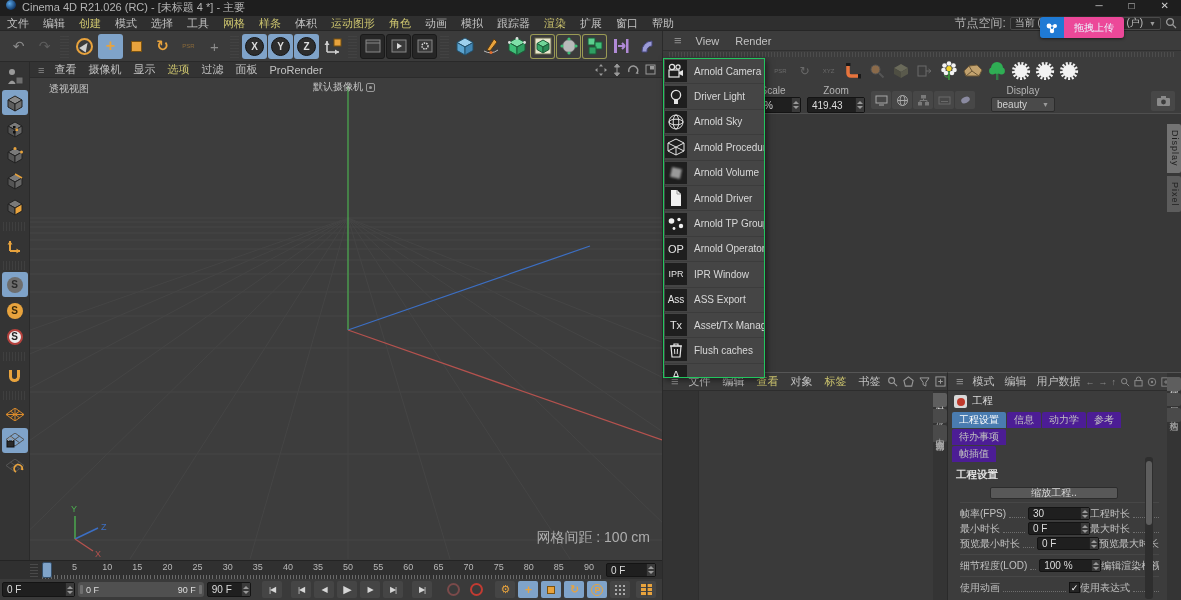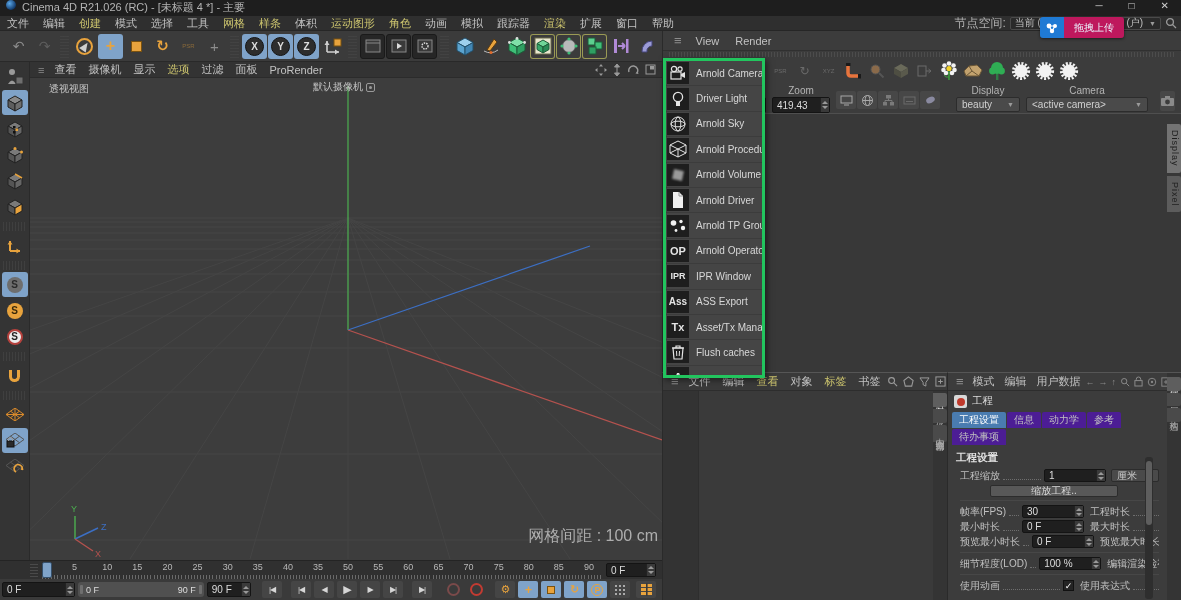--- a/index.html
+++ b/index.html
@@ -14,21 +14,21 @@
   
   .menubar{left:0;top:16px;width:1181px;height:15px;background:#2f2f2f;display:flex;align-items:center;font-size:11px;border-bottom:1px solid #262626}
   .mitem{padding:0 7px;color:#c2c2c2;white-space:nowrap}
   .mitem.hl{color:#cdc56e}
   .nodespace{margin-left:auto;display:flex;align-items:center;gap:4px;padding-right:4px}
   .drop{background:#2a2a2a;border:1px solid #4a4a4a;height:13px;display:flex;align-items:center;padding:0 4px;gap:6px;color:#c0c0c0;font-size:10px;border-radius:2px}
   .chev{font-size:7px;color:#9a9a9a}
   
   .upload{left:1040px;top:17px;height:21px;display:flex;z-index:60;border-radius:3px;overflow:hidden;box-shadow:0 1px 3px rgba(0,0,0,.5)}
   .upload .logo{width:24px;background:#1f7ad4;display:flex;align-items:center;justify-content:center}
-  .upload .lbl{background:#be185d;color:#eaf5ff;display:flex;align-items:center;padding:0 10px;font-size:10px}
+  .upload .lbl{background:#ec4899;color:#eaf5ff;display:flex;align-items:center;padding:0 10px;font-size:10px}
   
   .toolbar{left:0;top:31px;width:662px;height:31px;background:#3b3b3b;border-bottom:1px solid #292929;display:flex;align-items:center;padding-left:6px;gap:1px}
   .tbtn{width:25px;height:25px;border-radius:3px;display:flex;align-items:center;justify-content:center;flex:none;position:relative}
   .tbtn.on{background:#7fa3c9}
   .tbtn.frame{box-shadow:0 0 0 1px #9a9a55 inset}
   .tbtn.dark{background:#262626;border:1px solid #1a1a1a}
   .tsep{width:9px;height:24px;flex:none;background:repeating-linear-gradient(0deg,#474747 0 1px,transparent 1px 3px);margin:0 2px;opacity:.6}
   .oglyph{color:#e8a33d;font-weight:bold}
   .dimglyph{color:#8c8c8c}
   .circleXYZ{width:19px;height:19px;border-radius:50%;background:#2d2d2d;border:1px solid #141414;color:#ddd;font-size:10px;font-weight:bold;display:flex;align-items:center;justify-content:center}
@@ -45,25 +45,25 @@
   
   .viewport{left:30px;top:62px;width:632px;height:498px;background:#3d3d3d}
   .vpmenu{height:16px;background:#333;display:flex;align-items:center;font-size:11px;gap:0;padding-left:4px;border-bottom:1px solid #2b2b2b}
   .vpmenu .mitem{padding:0 6px}
   .vpnav{margin-left:auto;display:flex;gap:6px;padding-right:6px;align-items:center}
   .vpcanvas{position:relative;width:632px;height:481px;overflow:hidden}
   .vplabel{position:absolute;font-size:10px;color:#c4c4c4}
   .camlabel{display:flex;align-items:center;gap:3px}
   .camdots{display:inline-block;width:9px;height:9px;border:1px solid #9a9a9a;border-radius:2px;position:relative}
   .camdots:after{content:"";position:absolute;width:3px;height:3px;border-radius:50%;background:#9a9a9a;left:2px;top:2px}
-  .gridinfo{position:absolute;right:4px;bottom:12px;font-size:16px;color:#aeaeae}
-  
-  .arnold{left:663px;top:58px;width:102px;height:320px;background:#454545;border:3px solid #22c55e;z-index:50;overflow:hidden;box-shadow:2px 2px 6px rgba(0,0,0,.5)}
+  .gridinfo{position:absolute;right:12px;bottom:12px;font-size:14px;color:#aeaeae}
+  
+  .arnold{left:663px;top:58px;width:102px;height:320px;background:#454545;border:1px solid #22c55e;z-index:50;overflow:hidden;box-shadow:2px 2px 6px rgba(0,0,0,.5)}
   .arow2{height:25.4px;display:flex;align-items:center;border-bottom:1px solid #3c3c3c}
-  .aricon{width:22px;height:22px;background:#1e1e1e;margin:0 0 0 1px;flex:none;display:flex;align-items:center;justify-content:center;color:#e4e4e4;font-weight:bold}
+  .aricon{width:22px;height:22px;background:#1e1e1e;margin:0 0 0 1px;flex:none;display:flex;align-items:center;justify-content:center;color:#e4e4e4;font-weight:normal}
   .arlbl{padding-left:7px;font-size:10px;color:#d8d8d8;white-space:nowrap}
   
   .ipr{left:662px;top:31px;width:519px;height:341px;background:#3c3c3c;border-left:1px solid #2a2a2a}
   .iprmenu{height:20px;display:flex;align-items:center;gap:2px;padding-left:6px;font-size:11px;color:#c8c8c8;border-bottom:1px solid #303030}
   .iprgrip{height:5px;background:repeating-linear-gradient(90deg,#4c4c4c 0 1px,transparent 1px 3px);margin:1px 6px}
   .iprtools{height:26px;display:flex;align-items:center;gap:1px;padding-left:106px}
   .ibtn{width:23px;height:23px;border-radius:3px;display:flex;align-items:center;justify-content:center;flex:none;font-size:8px;color:#777}
   .iprctrl{height:30px;display:flex;align-items:flex-start;padding:1px 6px 0 10px;gap:6px;border-bottom:1px solid #4f4f4f}
   .grp{display:flex;flex-direction:column;align-items:center}
   .grp .cap{font-size:10px;color:#b4b4b4;height:12px}
@@ -102,21 +102,21 @@
   .projicon:after{content:"";position:absolute;width:8px;height:8px;border-radius:50%;background:#c0392b;left:3px;top:3px}
   .tabs{display:flex;gap:1px;padding:1px 4px 0 4px;flex-wrap:wrap}
   .tab{background:#4c1d95;color:#c0c0c0;font-size:10px;padding:1px 7px;border-radius:2px 2px 0 0}
   .tab.on{background:#4a7cb0;color:#fff}
   .sect{font-weight:bold;color:#e2e2e2;font-size:10.5px;padding:6px 0 3px 8px}
   .fields{padding:0 8px 0 12px;position:relative}
   .frow{display:flex;align-items:center;height:15px;font-size:10px;color:#c0c0c0;white-space:nowrap;overflow:hidden}
   .flabel{flex:none}
   .leader{flex:1;border-bottom:1px dotted #6e6e6e;height:8px;margin:0 3px;min-width:6px}
   .vbox{width:62px;flex:none}
-  .rlabel{flex:none;margin-left:6px}
+  .rlabel{flex:none;}
   .rleader{width:26px;border-bottom:1px dotted #6e6e6e;height:8px;margin-left:3px;flex:none}
   .scalebtn{width:128px;height:12px;background:#585858;border:1px solid #2c2c2c;border-radius:2px;color:#d6d6d6;font-size:10px;display:flex;align-items:center;justify-content:center;margin:2px 0 2px 30px}
   .hdiv{height:1px;background:#474747;margin:3px 0}
   .cbox{width:11px;height:11px;background:#242424;border:1px solid #111;color:#fff;font-size:9px;display:flex;align-items:center;justify-content:center;flex:none}
   .attrscroll{position:absolute;right:14px;top:84px;width:8px;height:142px;background:#2e2e2e;border-radius:3px}
   .attrscroll .thumb{position:absolute;left:1px;top:4px;width:6px;height:64px;background:#5e5e5e;border-radius:3px}
   .attrtabs{left:1167px;top:372px;width:14px;height:228px;background:#343434;display:flex;flex-direction:column;gap:2px;padding-top:4px;border-top:1px solid #565656}
   
   .timeline{left:0;top:560px;width:662px;height:19px;background:#303030;border-top:1px solid #242424;display:flex;align-items:center}
   .tlgrip{width:8px;height:14px;background:repeating-linear-gradient(0deg,#4a4a4a 0 1px,transparent 1px 3px);margin:0 2px 0 30px}
@@ -676,27 +676,20 @@
           </svg>
         </span>
     </span>
     <span class="grp" style="margin-left:10px">
       <span class="cap">Display</span>
       <span class="ddl" style="width:64px;justify-content:space-between">
           <span>beauty</span>
           <span class="chev">▼</span>
         </span>
     </span>
-    <span class="grp">
-      <span class="cap">Camera</span>
-      <span class="ddl" style="width:122px;justify-content:space-between">
-          <span>&lt;active camera&gt;</span>
-          <span class="chev">▼</span>
-        </span>
-    </span>
     <span style="flex:1"></span>
     <span class="sbtn" style="width:24px;height:20px;margin-top:6px">
         <svg width="15" height="12" viewBox="0 0 15 12">
           <rect x="1" y="3" width="13" height="8" rx="1" fill="#8a8a8a"></rect>
           <rect x="5" y="1" width="5" height="3" fill="#8a8a8a"></rect>
           <circle cx="7.5" cy="7" r="2.4" fill="#3c3c3c"></circle>
         </svg>
       </span>
   </div>
   <div class="iprcanvas">
@@ -876,37 +869,25 @@
     <span class="projicon"></span>
     <span>工程</span>
   </div>
   <div class="tabs">
     <span class="tab on">工程设置</span>
     <span class="tab">信息</span>
     <span class="tab">动力学</span>
     <span class="tab">参考</span>
     <span class="tab">待办事项</span>
   </div>
+  <div class="tabs">
+    <span class="tab">帧插值</span>
+  </div>
   <div class="sect">工程设置</div>
   <div class="fields">
-    <div class="frow">
-      <span class="flabel">工程缩放</span>
-      <span class="leader"></span>
-      <span class="vfield vbox" style="height:13px">
-          <span class="txt">1</span>
-          <span class="spin">
-            <i class="u"></i>
-            <i class="d"></i>
-          </span>
-        </span>
-      <span class="ddl" style="width:48px;height:13px;justify-content:space-between;margin-left:5px">
-          <span>厘米</span>
-          <span class="chev">▼</span>
-        </span>
-    </div>
     <div class="scalebtn">缩放工程..</div>
     <div class="hdiv"></div>
     <div class="frow">
       <span class="flabel">帧率(FPS)</span>
         <span class="leader"></span>
       <span class="vfield vbox" style="height:13px">
           <span class="txt">30</span>
           <span class="spin">
             <i class="u"></i>
             <i class="d"></i>

